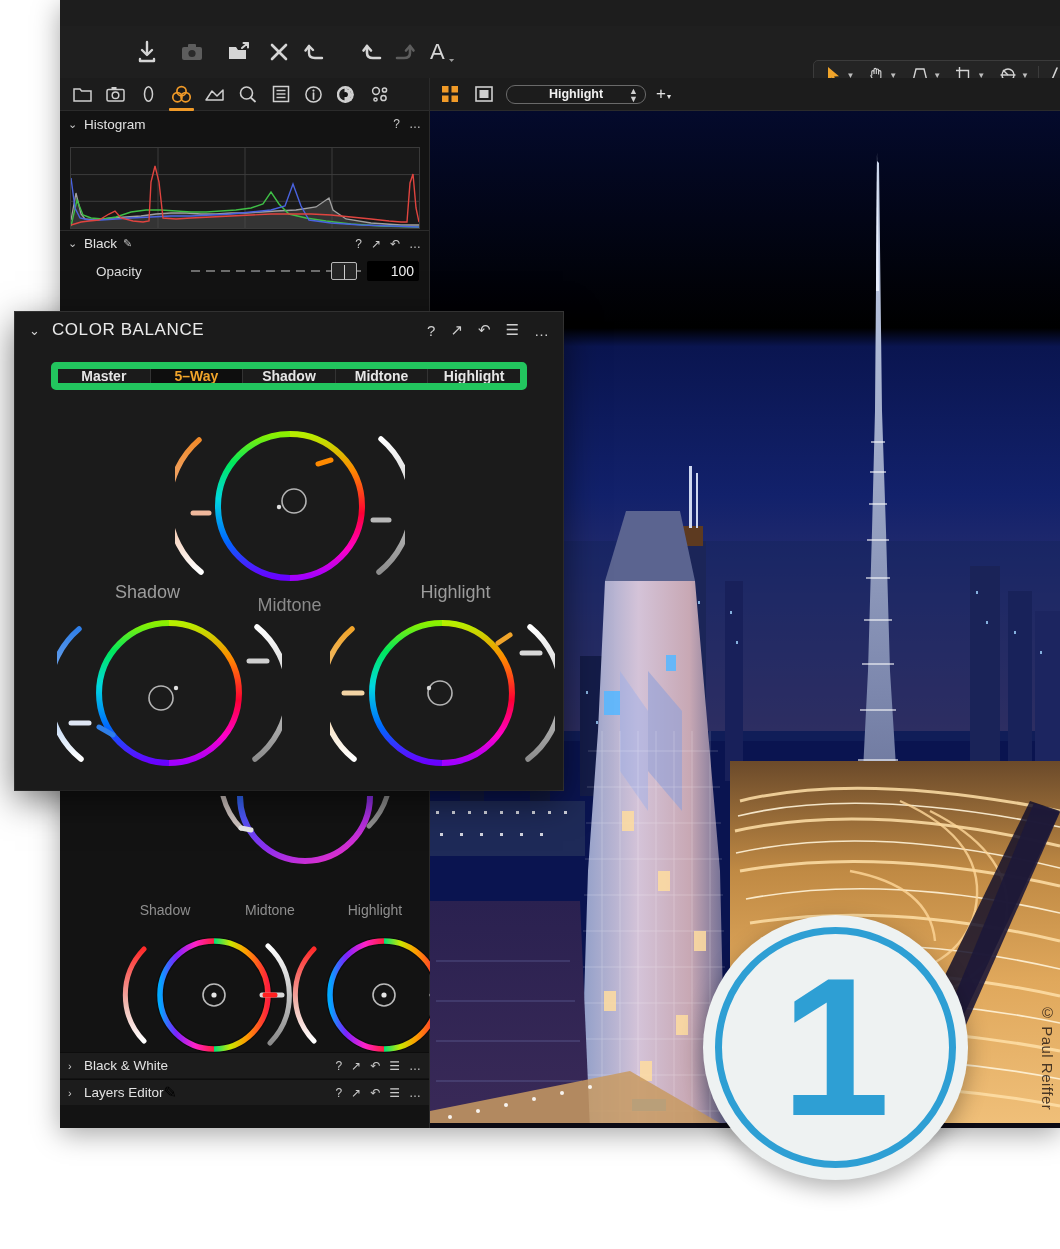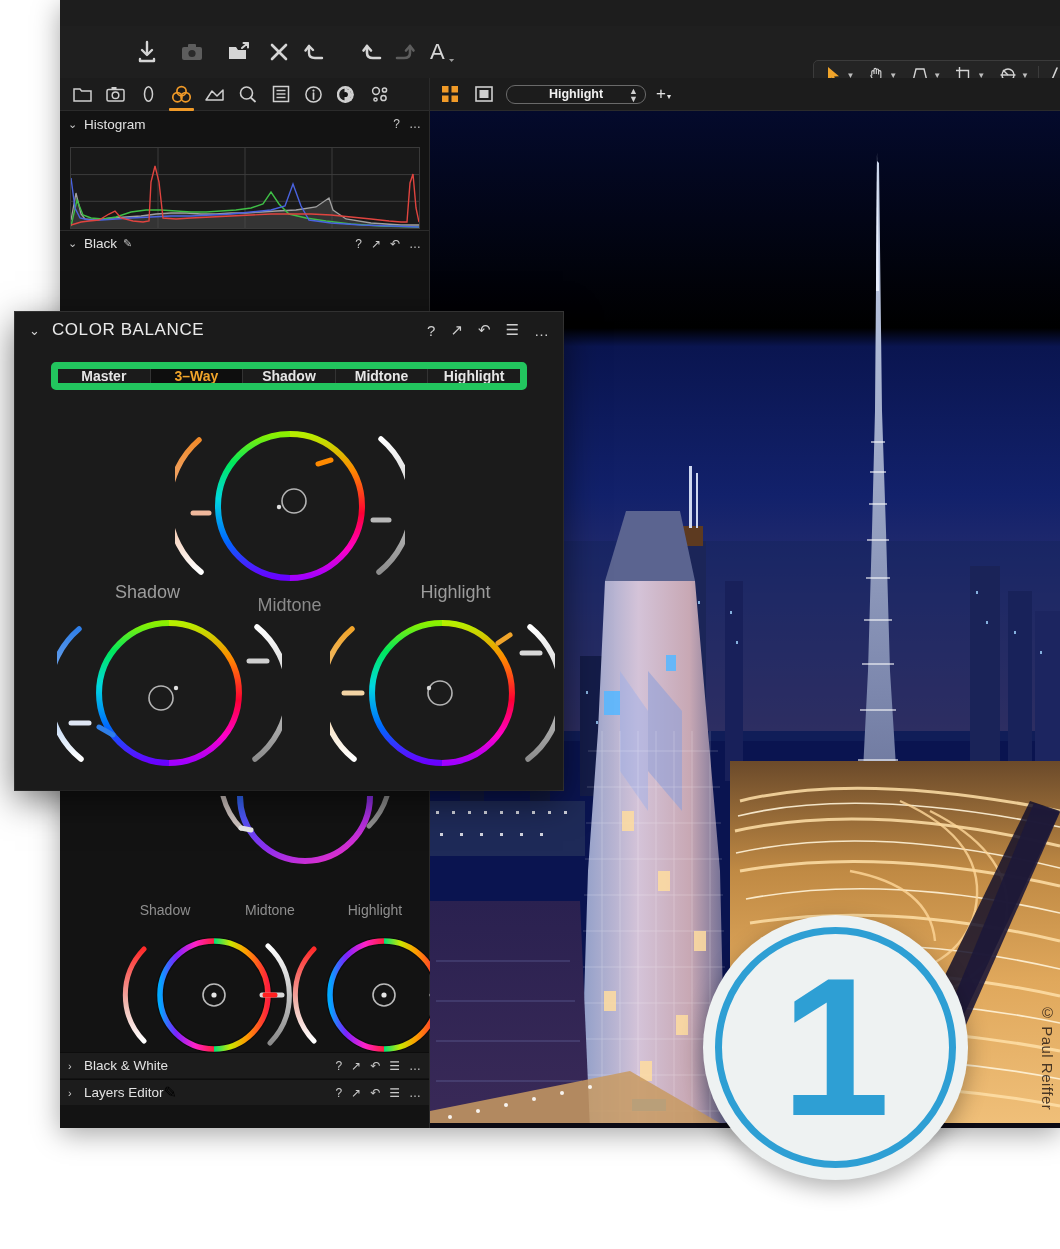--- a/index.html
+++ b/index.html
@@ -450,20 +450,28 @@
         <div class="panel-header" style="background:#131313;border-top:1px solid #2b2b2b;border-bottom:none;">
           <span class="chev">⌄</span>
           <span class="ttl">Black</span>
           <span class="brush">✎</span>
           <span class="hdr-icons">
             <span class="i">?</span>
             <span class="i">↗</span>
             <span class="i">↶</span>
             <span class="i">…</span>
           </span>
+        </div>
+        <div id="opacity-row">
+          <span id="opacity-label">Opacity</span>
+          <span id="opacity-track">
+            <span class="ticks"></span>
+            <span id="opacity-knob"></span>
+          </span>
+          <span id="opacity-value">100</span>
         </div>
       </div>
 
       <div id="cb-under">
 
         <div class="wheel-label" style="position:absolute; left:40px; top:616px; width:130px;">Shadow</div>
         <div class="wheel-label" style="position:absolute; left:145px; top:616px; width:130px;">Midtone</div>
         <div class="wheel-label" style="position:absolute; left:250px; top:616px; width:130px;">Highlight</div>
 
         <div class="wheelwrap" style="left:155px; top:510px;">
@@ -806,21 +814,21 @@
         <span>?</span>
         <span>↗</span>
         <span>↶</span>
         <span>☰</span>
         <span>…</span>
       </span>
     </div>
 
     <div id="cb-tabs">
       <div class="cb-tab">Master</div>
-      <div class="cb-tab active">3–Way</div>
+      <div class="cb-tab active">5–Way</div>
       <div class="cb-tab">Shadow</div>
       <div class="cb-tab">Midtone</div>
       <div class="cb-tab">Highlight</div>
     </div>
 
     <div style="position:absolute; left:160px; top:105px;">
       <svg width="230" height="185" viewBox="0 0 230 185">
         <defs>
           <linearGradient id="hueR" x1="50%" y1="0%" x2="50%" y2="100%">
             <stop offset="0%" stop-color="#b6f000"></stop>

